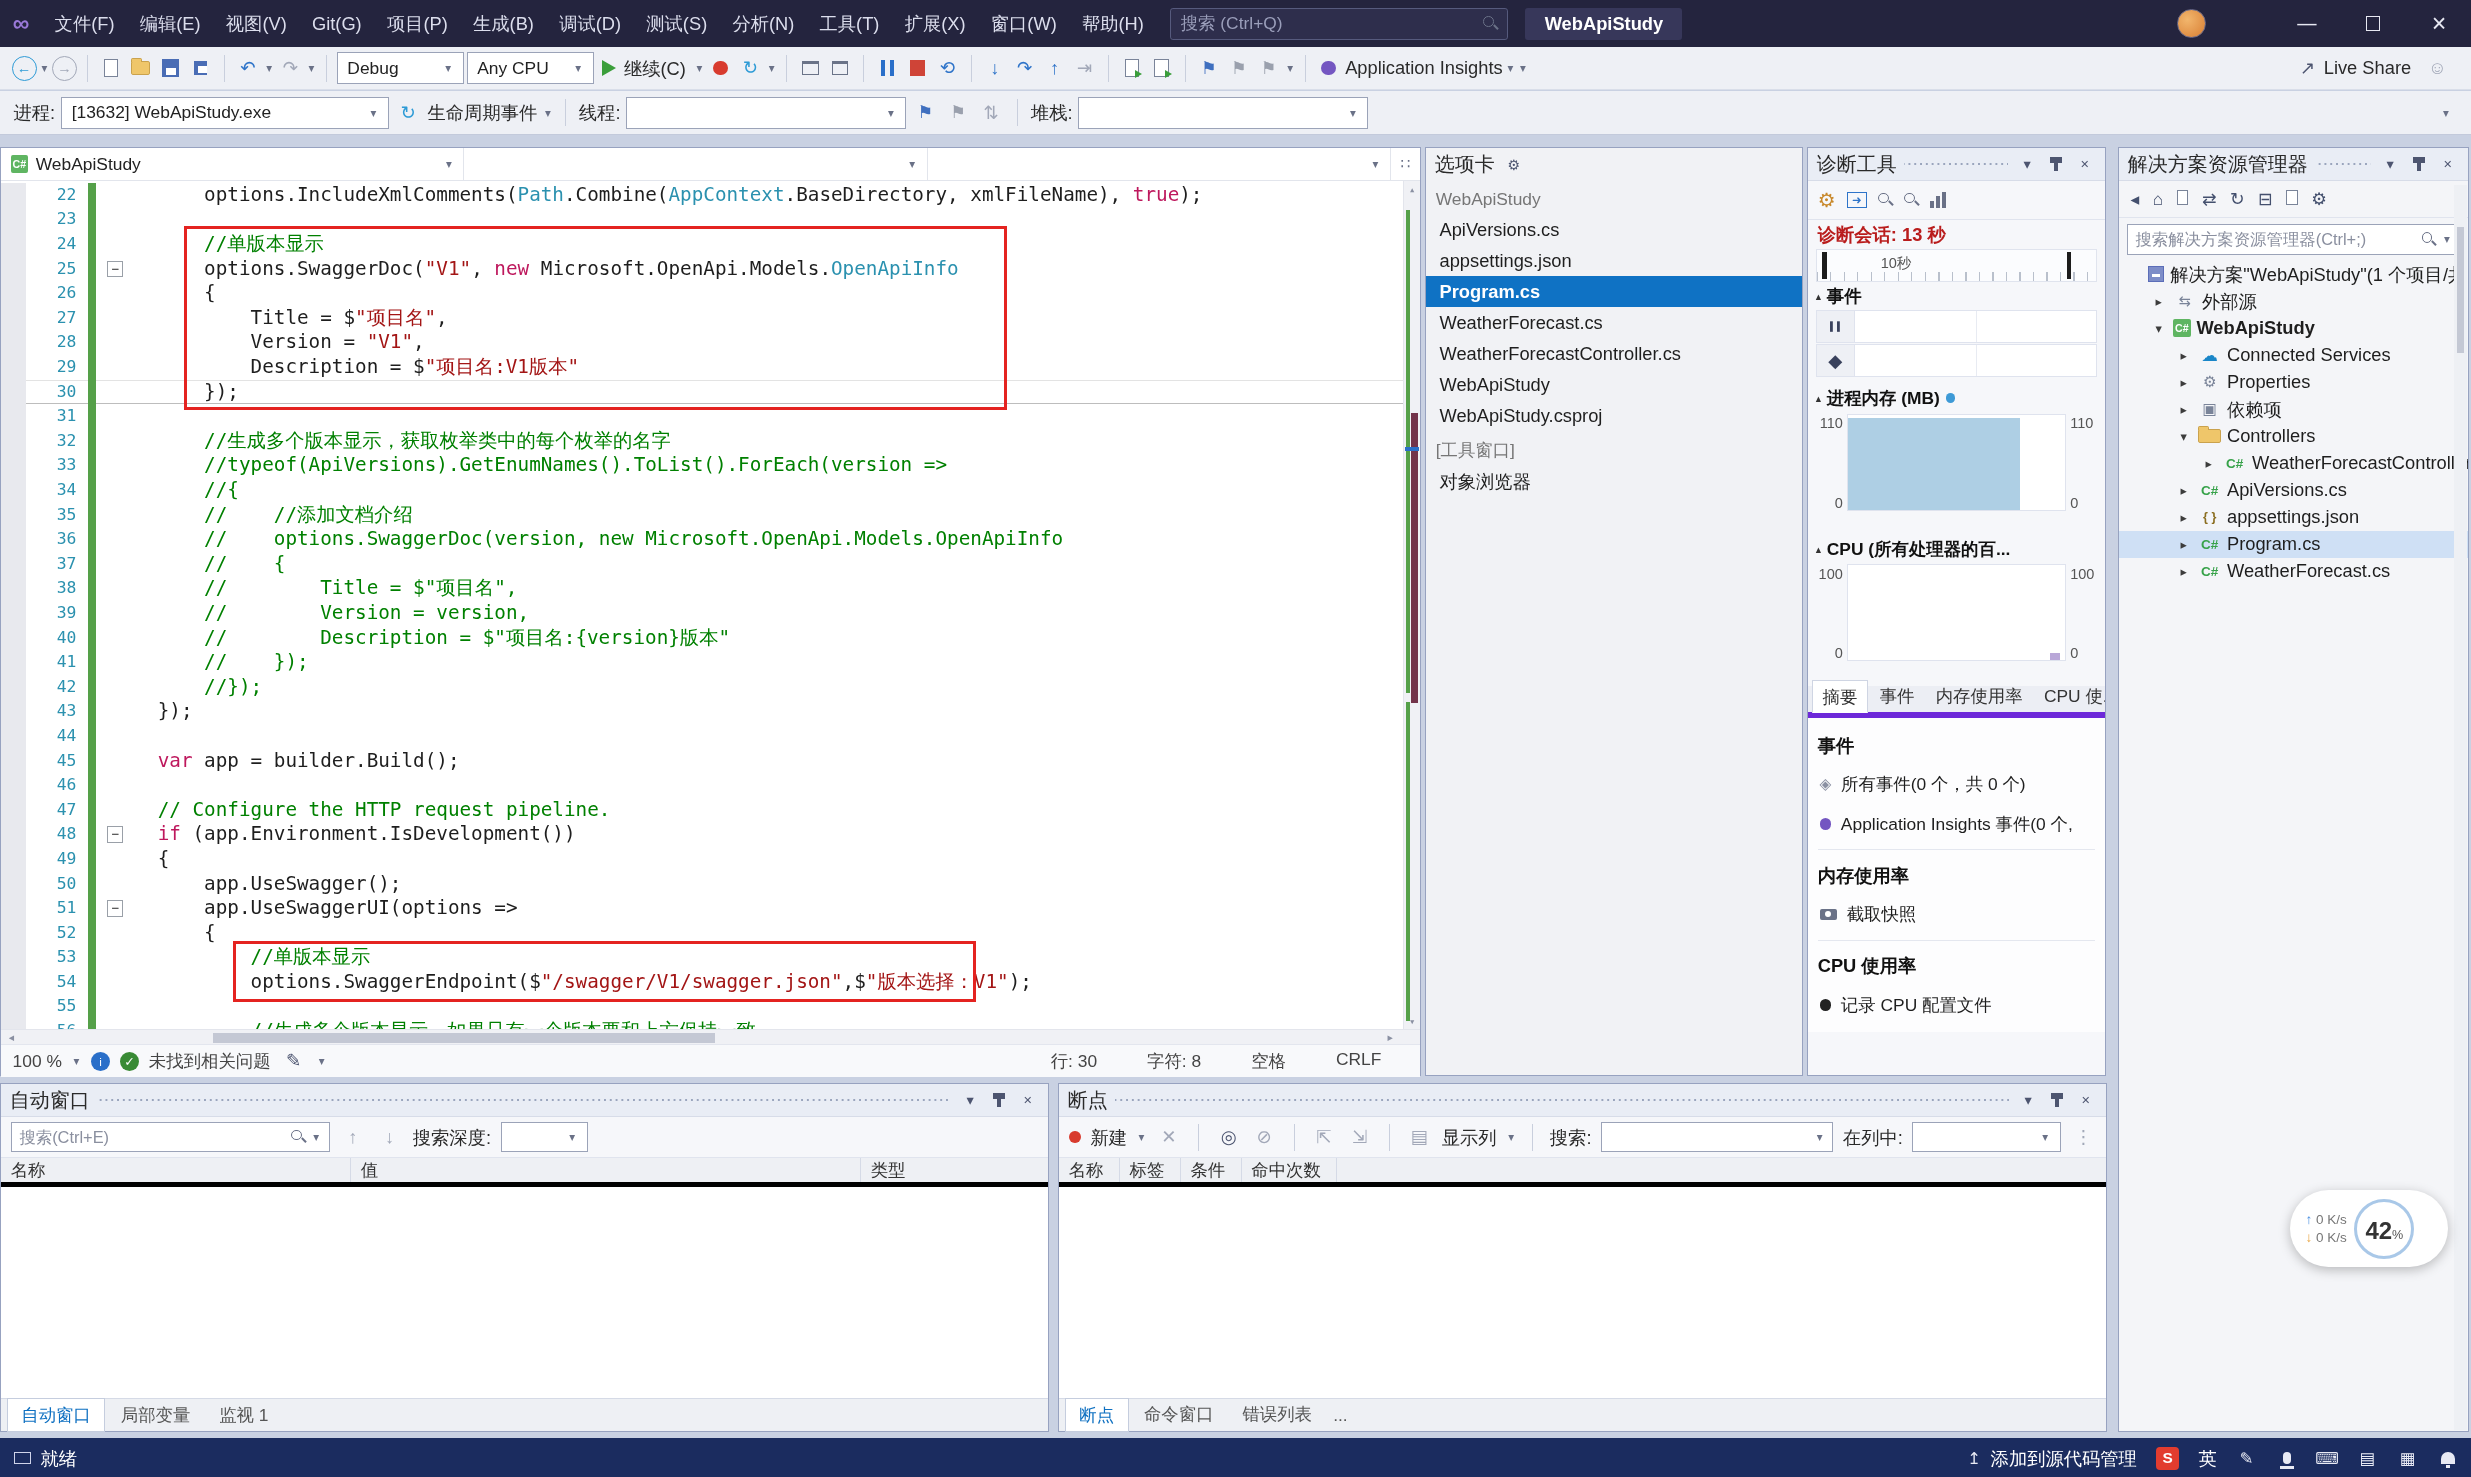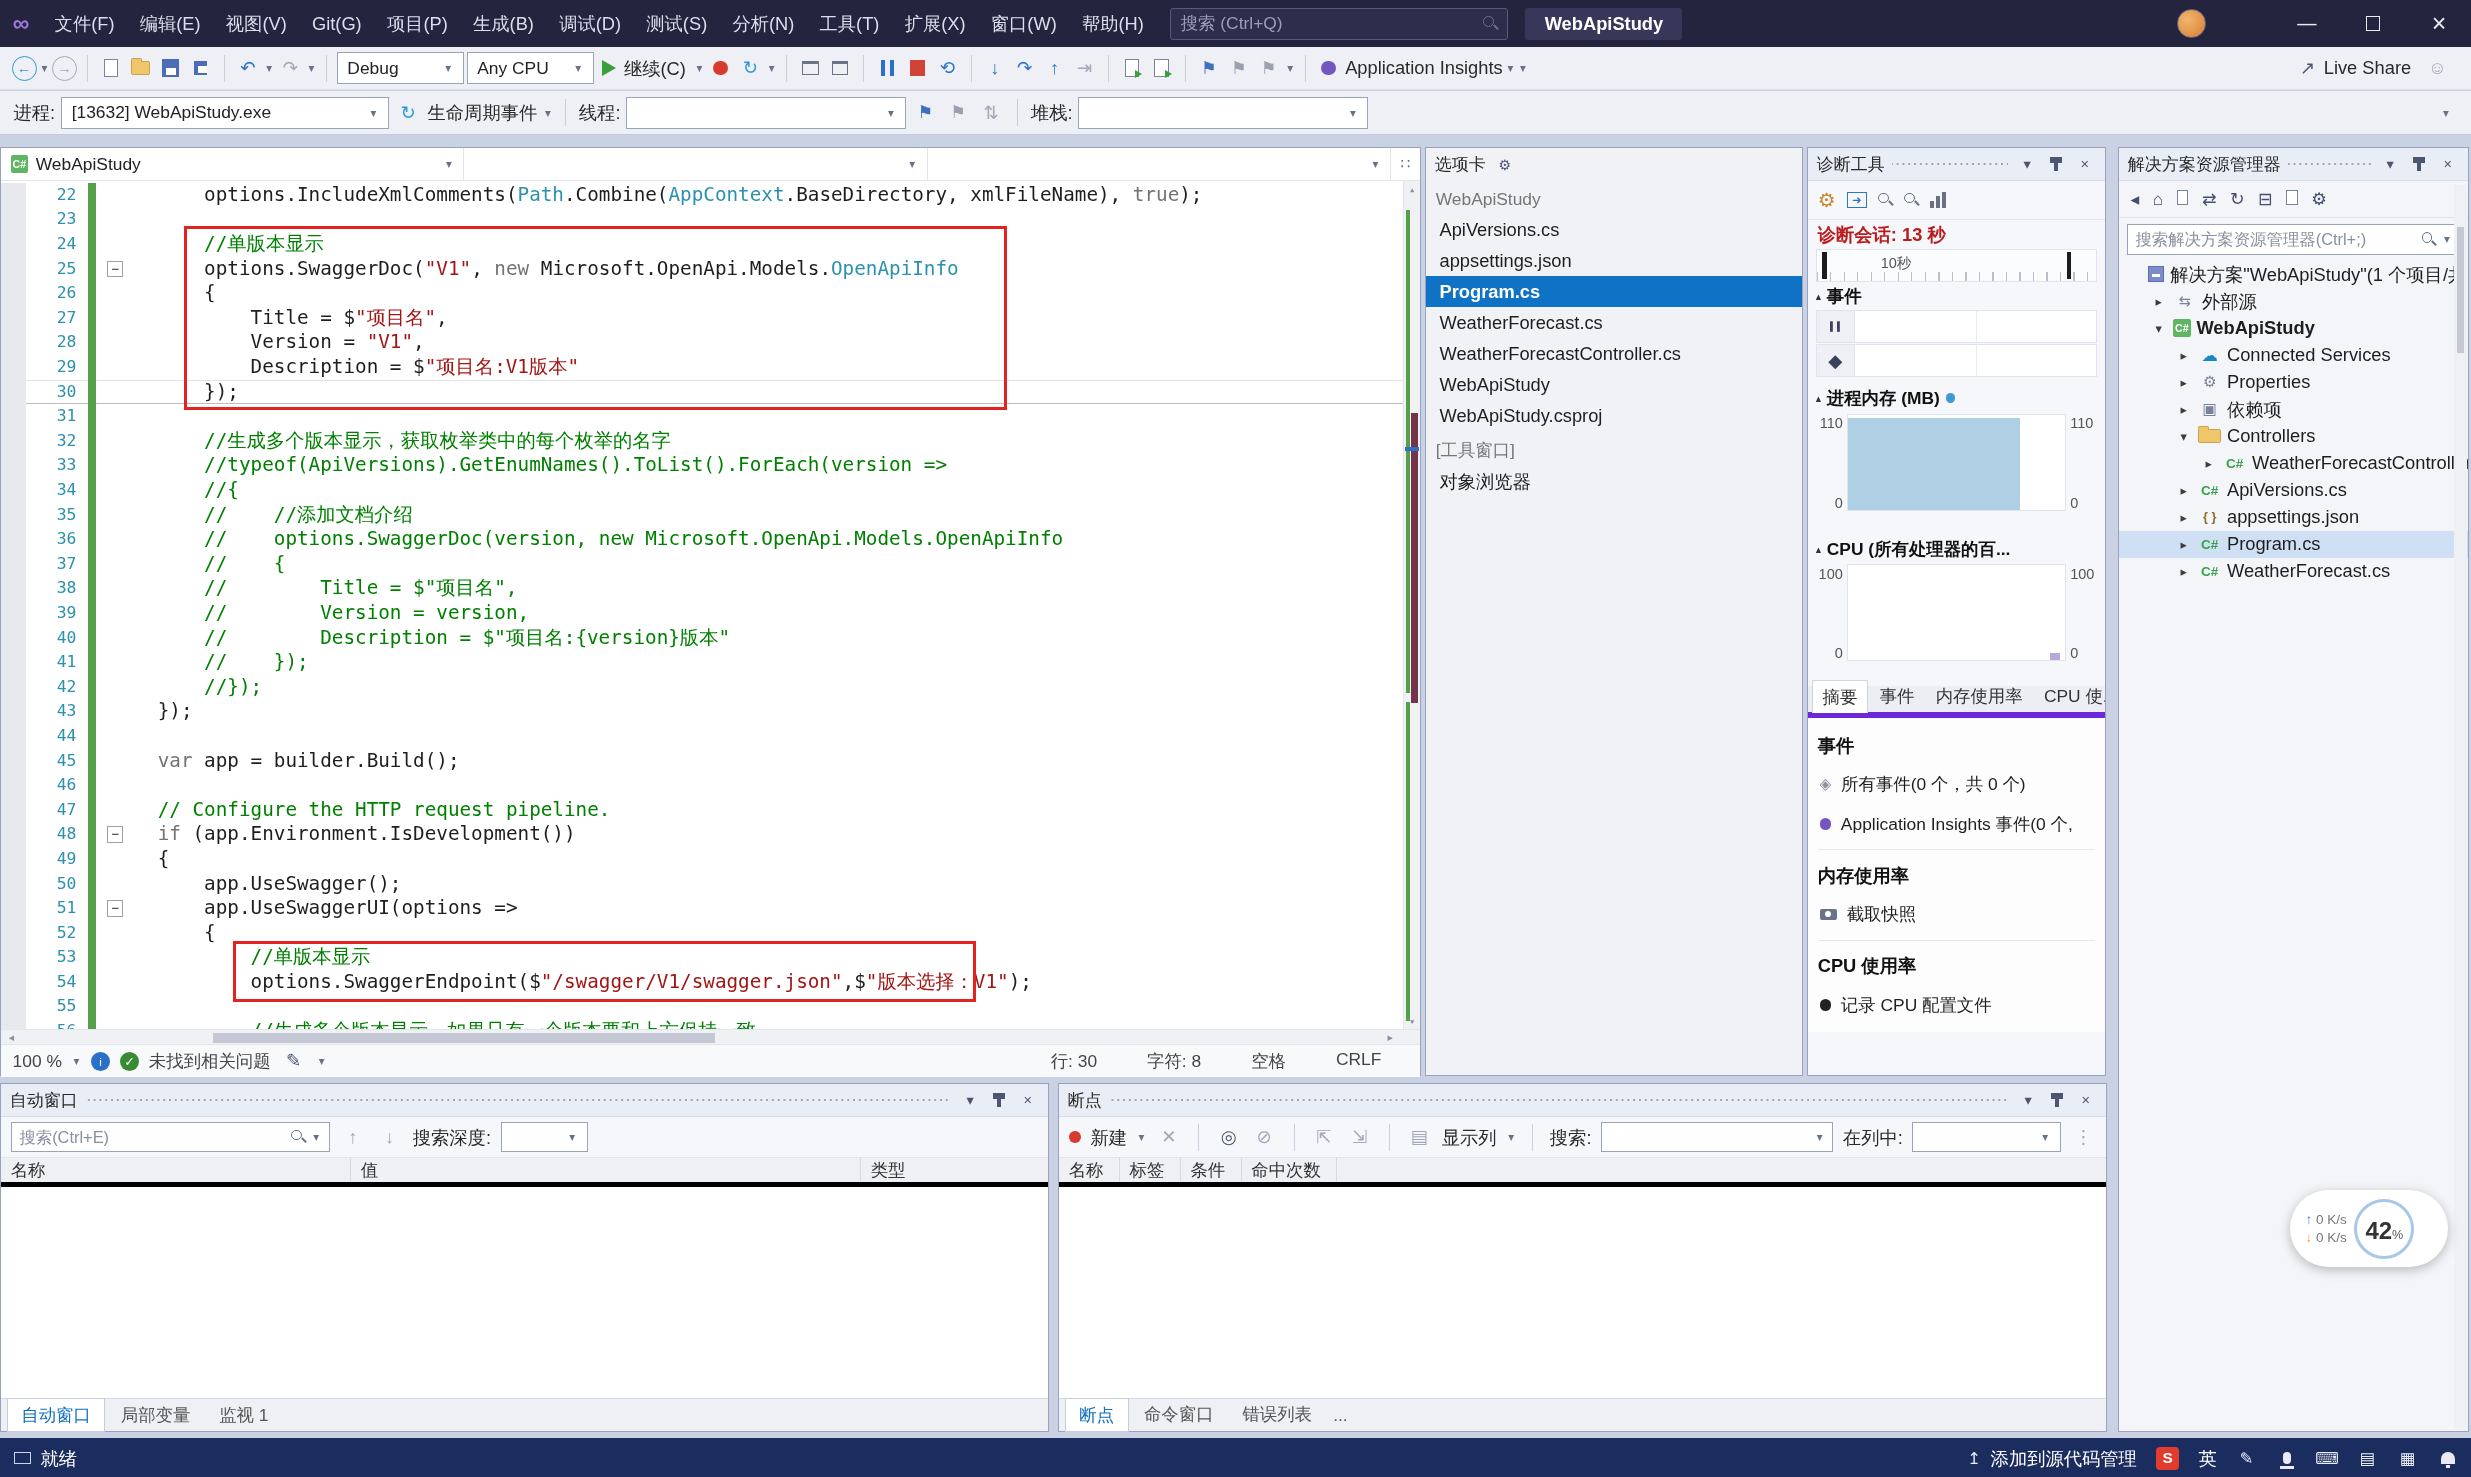--- a/index.html
+++ b/index.html
@@ -45,21 +45,21 @@
 .i-folder::before{content:"";position:absolute;top:-3.9px;left:-1px;width:8.7px;height:2.9px;background:#efc66a;border:1px solid #caa24d;border-bottom:none;border-radius:1.9px 1.9px 0 0}
 .i-mag{position:relative;width:14.5px;height:14.5px;display:inline-block;flex:none}
 .i-mag::before{content:"";position:absolute;left:0;top:0;width:8.7px;height:8.7px;border:1.9px solid #6a7187;border-radius:50%}
 .i-mag::after{content:"";position:absolute;left:9.7px;top:9.7px;width:5.8px;height:1.9px;background:#6a7187;transform:rotate(45deg)}
 .i-win{display:inline-block;width:16.4px;height:13.5px;border:1px solid #6a7387;border-top:3.9px solid #6a7387}
 .flagb{color:#3f6fbf;font-size:17.4px}.flagg{color:#9aa0ad;font-size:17.4px}
 
 
 .pane{position:absolute;background:#f4f5f8;border:1px solid #97a2c0}
 .pane-h{height:33px;display:flex;align-items:center;padding:0 8.7px;background:#e9edf5;gap:7.7px;border-bottom:1px solid #d7dce8}
-.ph-title{font-size:17px;color:#2a2a2a;white-space:nowrap}
+.ph-title{font-size:20px;color:#2a2a2a;white-space:nowrap}
 .ph-dots{flex:1;height:5.8px;background-image:radial-gradient(circle,#9aa5bd 1.2px,transparent 1.4px);background-size:5.8px 5.8px;background-position:center}
 .ph-btn{width:23px;text-align:center;color:#4d5570;font-size:14.5px}
 .i-pin{display:inline-block;width:3.9px;height:13.5px;background:#4d5570;position:relative;margin:0 7.7px}
 .i-pin::before{content:"";position:absolute;top:0;left:-3.9px;width:11.6px;height:5.8px;background:#4d5570}
 
 
 .editor-pane{left:0;top:147px;width:1421px;height:929px;background:#fff}
 .navbar{height:33px;display:flex;border-bottom:1px solid #e2e5ec;background:#fff}
 .nav-combo{flex:1;display:flex;align-items:center;gap:7.7px;padding:0 9.7px;border-right:1px solid #e2e5ec;font-size:17.4px;color:#222}
 .nav-combo .caret{margin-left:auto}
@@ -69,21 +69,21 @@
 .cl{display:flex;height:24.6px;line-height:24.6px;position:relative}
 .cl.cur{box-shadow:inset 0 -1px #bdbdbd,inset 0 1px #e3e3e3}
 .l-bp{width:25px;background:#e8e9ee;flex:none}
 .l-num{width:62px;flex:none;text-align:right;padding-right:11.6px;color:#2b91af;font-size:16.4px}
 .l-chg{width:7.7px;flex:none}
 .l-chg.g{background:#55a049}
 .l-fold{width:39px;flex:none;display:flex;align-items:center;justify-content:center}
 .foldbox{width:16.4px;height:16.4px;border:1px solid #9aa0a8;background:#fff;color:#333;font-size:12.6px;line-height:13.5px;text-align:center}
 .l-code{flex:1;white-space:pre;padding-left:23px}
 .l-code span{white-space:pre}
-.kw{color:#737373}.cm{color:#008000}.st{color:#a31515}.ty{color:#2b91af}
+.kw{color:#be185d}.cm{color:#008000}.st{color:#a31515}.ty{color:#2b91af}
 .redbox{position:absolute;border:3.9px solid #e42320;pointer-events:none}
 .redbox.b1{left:183px;top:45px;width:823px;height:184px}
 .redbox.b2{left:232px;top:760px;width:743px;height:61px}
 .vscroll{position:absolute;right:0;top:0;width:17.4px;height:100%;background:#f0f1f5;border-left:1px solid #e3e5ec}
 .vscroll .arr{position:absolute;left:0;width:17.4px;text-align:center;color:#8a90a2;font-size:10.6px}
 .vmark{position:absolute;left:1.9px;width:4.8px;background:#55a049}
 .vthumb{position:absolute;left:7.7px;width:6.8px;background:#73334a}
 .vcaret{position:absolute;left:1px;width:14.5px;height:3.9px;background:#2a6fc9}
 .hscroll{height:15.4px;background:#f0f1f5;border-top:1px solid #e3e5ec;position:relative}
 .hthumb{position:absolute;left:212px;top:2.9px;width:502px;height:9.7px;background:#c4c8d4}

